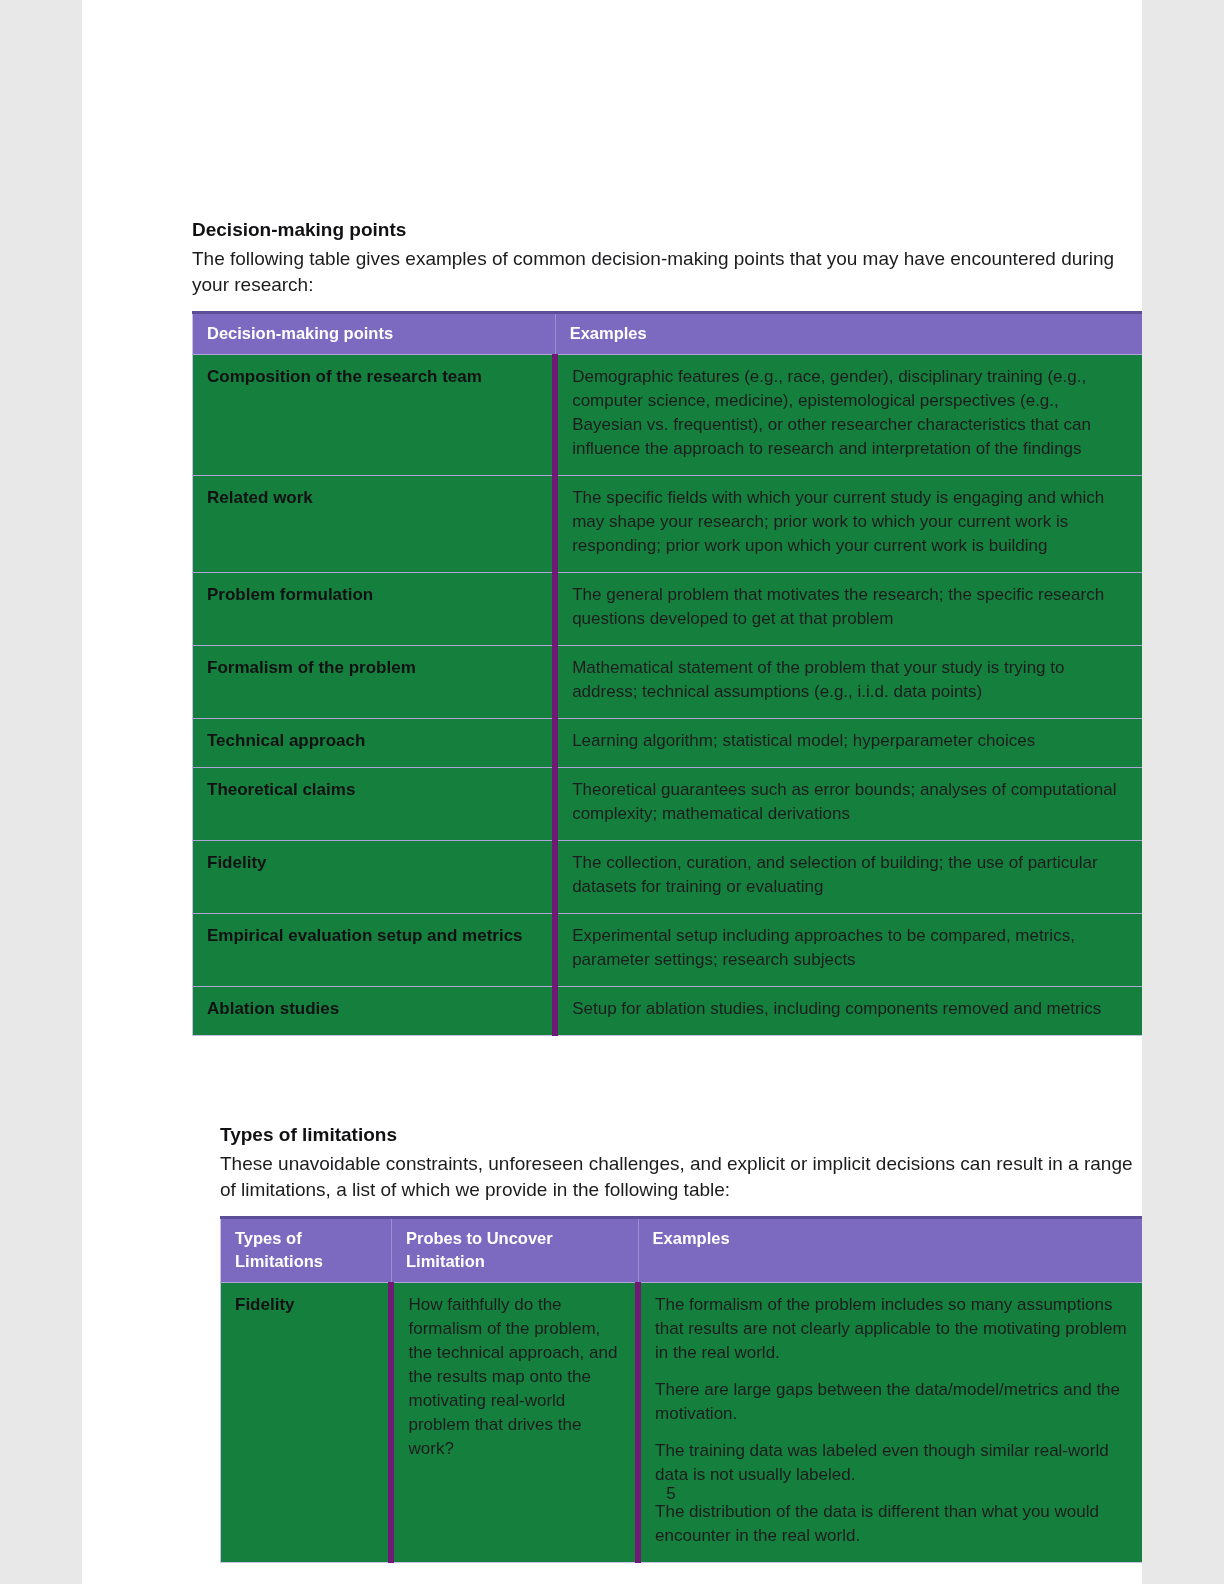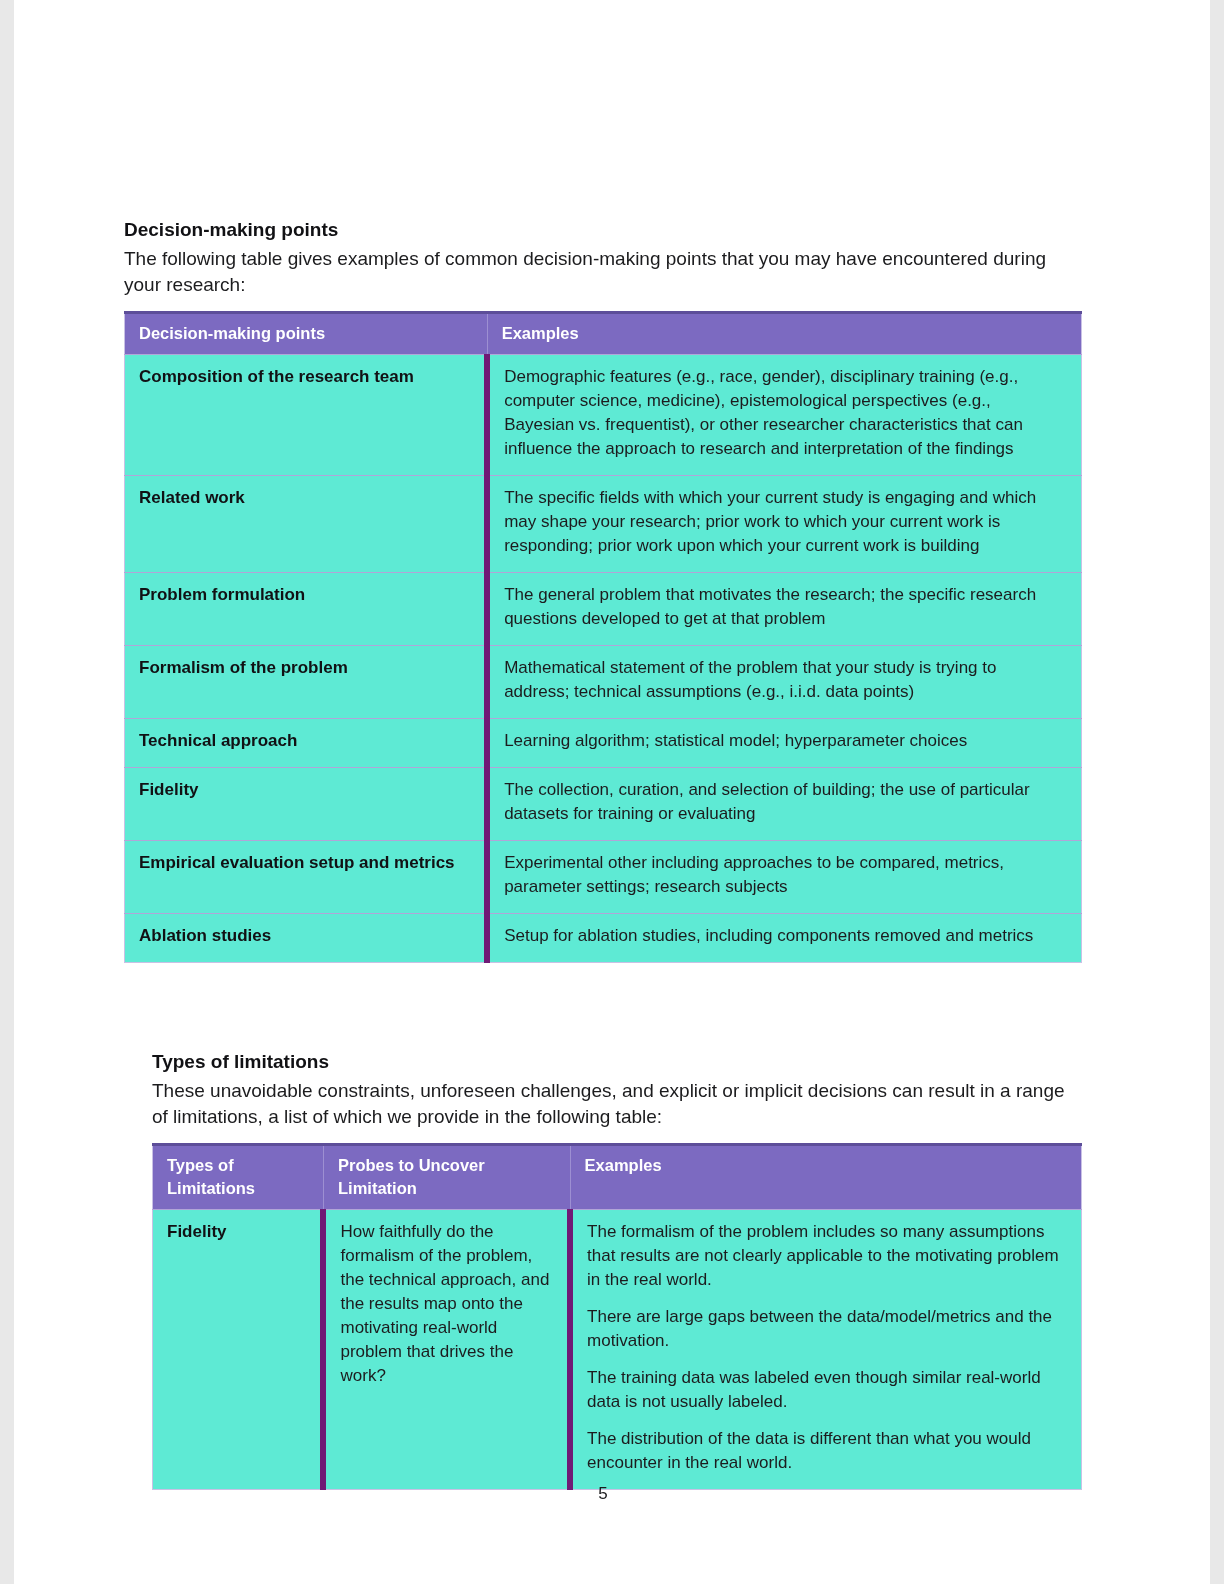--- a/index.html
+++ b/index.html
@@ -1,19 +1,19 @@
 <!DOCTYPE html>
 <html><head>
 <meta charset="utf-8">
 <style>
   * { margin:0; padding:0; box-sizing:border-box; }
   html,body { background:#e8e8e8; }
   .page {
     position:relative;
-    width:1196px; height:1584px;
+    width:1060px; height:1584px;
     background:#ffffff;
     font-family:"Liberation Sans", sans-serif;
     color:#1c1c1e;
     margin:0 auto;
     overflow:hidden;
   }
   .content {
     position:absolute;
     left:110px; top:219px;
     width:958px;
@@ -47,21 +47,21 @@
     line-height:23px;
     border-top:3px solid #5d4e99;
   }
   table.doc-table thead th + th {
     border-left:1.5px solid #a austin;
   }
   table.doc-table thead th.sep {
     border-left:1.5px solid #9d8fd2;
   }
   table.doc-table tbody td {
-    background:#5eead4;
+    background:#15803d;
     font-size:17px;
     line-height:24px;
     vertical-align:top;
     padding:10px 16px 14px 14px;
     border-top:1.5px solid #b1a5d8;
     color:#1c1c1e;
   }
   table.doc-table tbody td.sep {
     border-left:6px solid #701a75;
   }
@@ -118,26 +118,30 @@
           </tr>
           <tr>
             <td class="row-label">Formalism of the problem</td>
             <td class="sep">Mathematical statement of the problem that your study is trying to address; technical assumptions (e.g., i.i.d. data points)</td>
           </tr>
           <tr>
             <td class="row-label">Technical approach</td>
             <td class="sep">Learning algorithm; statistical model; hyperparameter choices</td>
           </tr>
           <tr>
+            <td class="row-label">Theoretical claims</td>
+            <td class="sep">Theoretical guarantees such as error bounds; analyses of computational complexity; mathematical derivations</td>
+          </tr>
+          <tr>
             <td class="row-label">Fidelity</td>
             <td class="sep">The collection, curation, and selection of building; the use of particular datasets for training or evaluating</td>
           </tr>
           <tr>
             <td class="row-label">Empirical evaluation setup and metrics</td>
-            <td class="sep">Experimental other including approaches to be compared, metrics, parameter settings; research subjects</td>
+            <td class="sep">Experimental setup including approaches to be compared, metrics, parameter settings; research subjects</td>
           </tr>
           <tr>
             <td class="row-label">Ablation studies</td>
             <td class="sep">Setup for ablation studies, including components removed and metrics</td>
           </tr>
         </tbody>
       </table>
     </div>
 
     <div class="section2">

